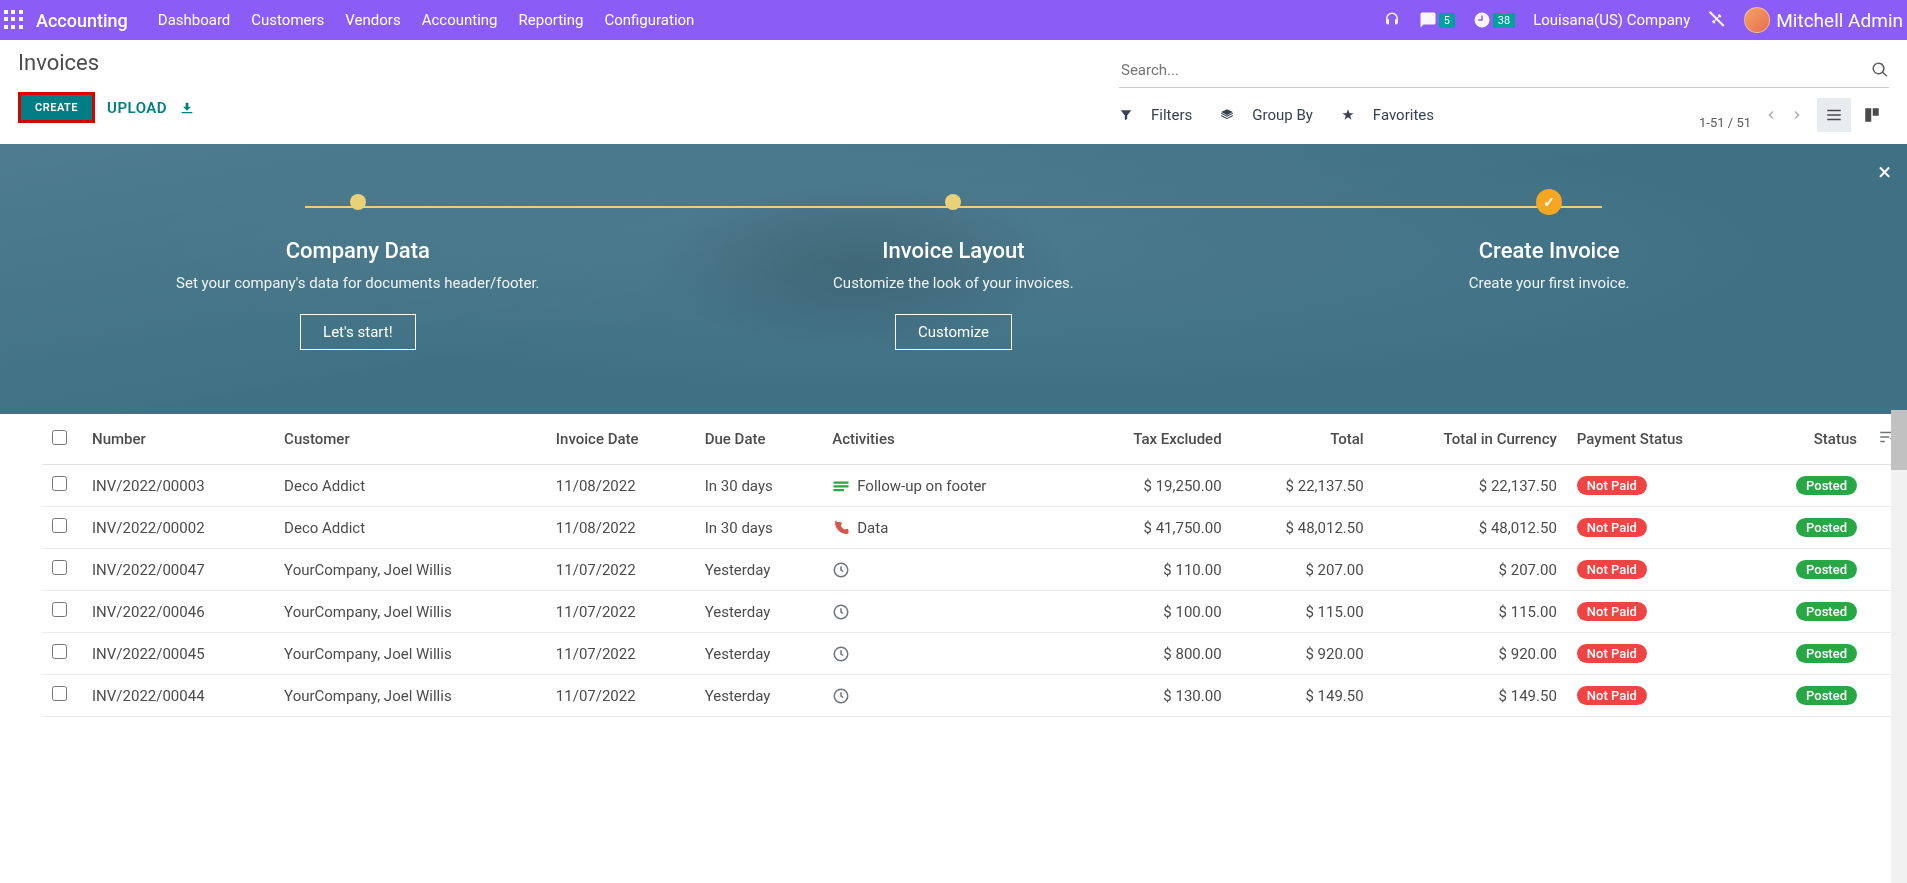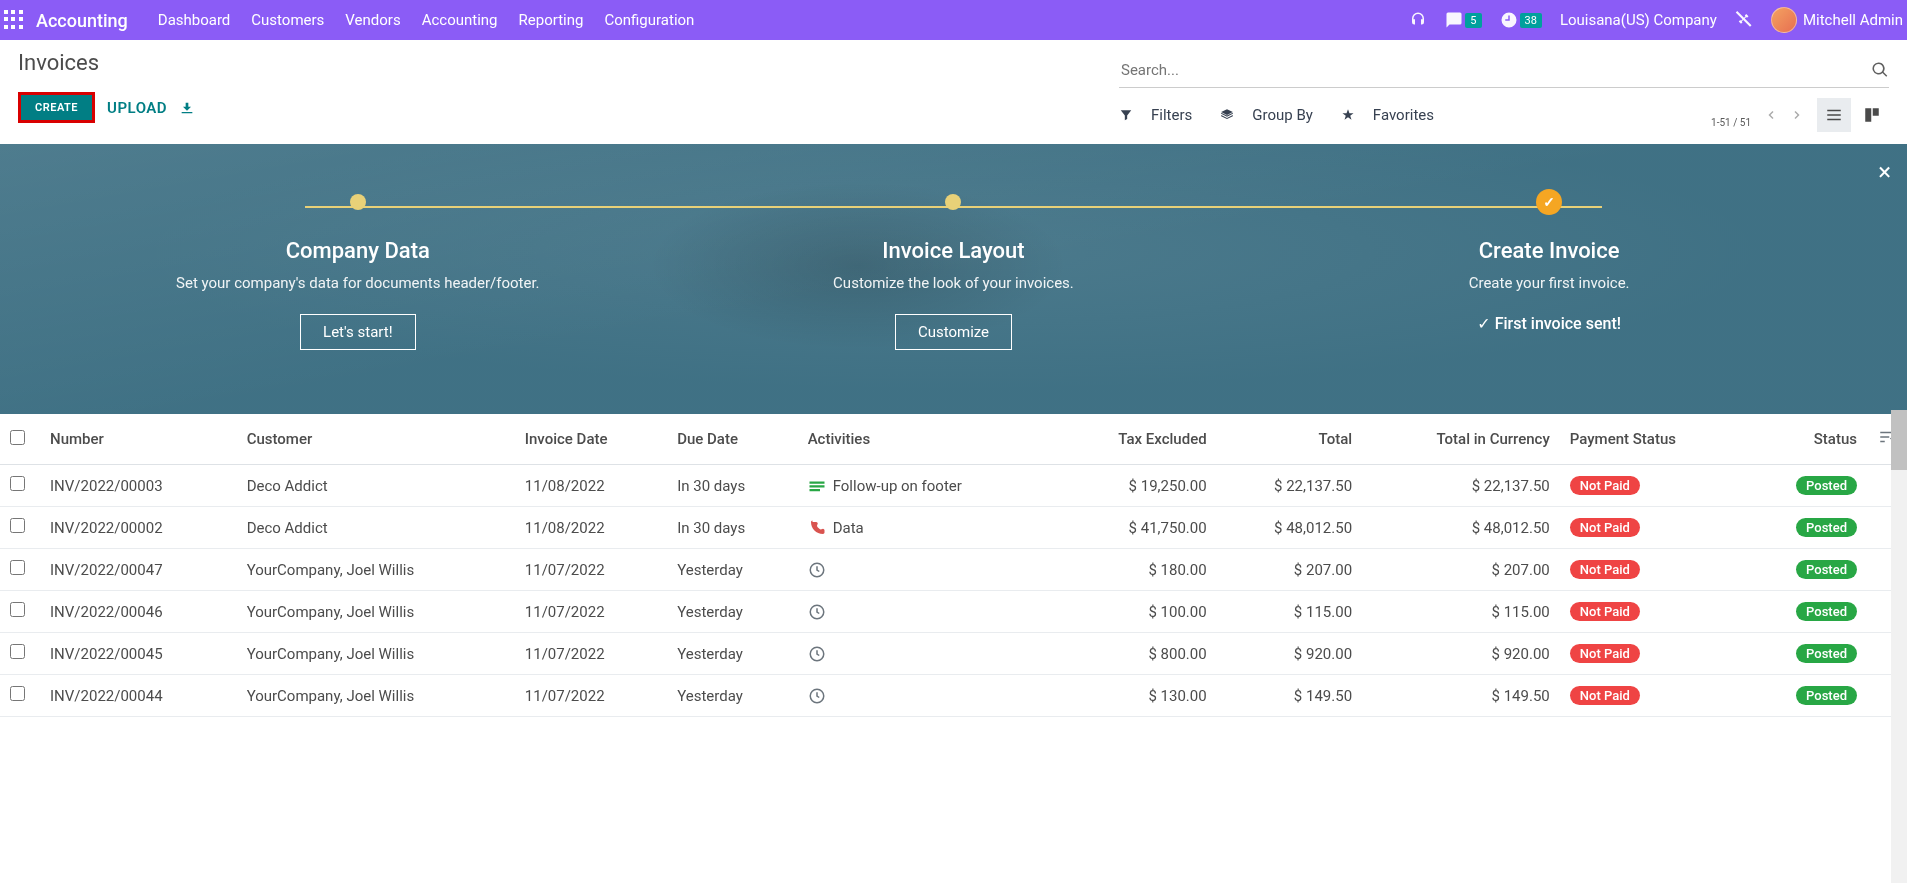--- a/index.html
+++ b/index.html
@@ -11,40 +11,40 @@
 .topbar .app-name { font-size: 18px; font-weight: 500; margin-right: 30px; }
 .topbar .menu { display: flex; gap: 21px; }
 .topbar .menu a { color: #fff; text-decoration: none; font-size: 15px; }
 .topbar .spacer { flex: 1; }
 .topbar .right { display: flex; align-items: center; gap: 18px; }
 .topbar .right .ic { width: 18px; height: 18px; fill: #fff; opacity: 0.95; }
 .topbar .badge-wrap { display: flex; align-items: center; }
 .topbar .badge { background: #00a09d; color: #fff; font-size: 11px; padding: 1px 5px; border-radius: 2px; margin-left: 2px; }
 .topbar .company { font-size: 15px; }
 .topbar .avatar { width: 26px; height: 26px; border-radius: 50%; background: linear-gradient(135deg,#f4a261,#e76f51); display: inline-block; margin-right: 6px; border: 1px solid rgba(255,255,255,0.4); }
-.topbar .user { display: flex; align-items: center; font-size: 15px; text-align: right; }
+.topbar .user { display: flex; align-items: center; font-size: 19px; text-align: right; }
 
 .subhead { padding: 10px 18px 0 18px; }
 .breadcrumb { font-size: 22px; color: #4c4c4c; margin-bottom: 8px; }
 .subhead-row { display: flex; align-items: center; }
 .subhead-left { display: flex; align-items: center; gap: 12px; }
 .btn-create { background: #017e84; color: #fff; border: 3px solid #d90000; padding: 6px 14px; font-size: 11px; font-weight: 600; letter-spacing: 0.5px; cursor: pointer; }
 .btn-upload { color: #017e84; font-size: 15px; font-weight: 600; letter-spacing: 0.5px; background: none; border: none; cursor: pointer; }
 .dl-icon { color: #017e84; cursor: pointer; }
 
 .search-area { flex: 1; display: flex; flex-direction: column; align-items: flex-end; }
 .search-box { width: 770px; display: flex; align-items: center; border-bottom: 1px solid #ccc; padding: 4px 0; position: relative; top: -30px;}
 .search-box input { flex: 1; border: none; outline: none; font-size: 15px; padding: 4px 2px; color: #666; }
 .search-box .srch-ic { width: 18px; height: 18px; fill: #5f5f5f; }
 .search-filters { width: 770px; display: flex; justify-content: space-between; align-items: center; margin-top: -20px; }
 .filters-left { display: flex; gap: 28px; }
 .filter-btn { display: flex; align-items: center; gap: 18px; font-size: 15px; color: #374151; cursor: pointer; }
 .filter-btn svg { width: 14px; height: 14px; fill: #374151; }
 .filters-right { display: flex; align-items: center; gap: 14px; }
-.pager { font-size: 10px; color: #5a5a5a; margin-top: 14px; }
+.pager { font-size: 13px; color: #5a5a5a; margin-top: 14px; }
 .chev { width: 12px; height: 12px; fill: #aaa; cursor: pointer; }
 .view-sw { display: flex; gap: 4px; }
 .view-btn { width: 34px; height: 34px; display: flex; align-items: center; justify-content: center; cursor: pointer; }
 .view-btn.active { background: #e9ecef; }
 .view-btn svg { width: 18px; height: 18px; fill: #4a4a4a; }
 
 .banner { position: relative; height: 270px; background: linear-gradient(rgba(60,110,130,0.75), rgba(60,110,130,0.75)), radial-gradient(ellipse at 50% 40%, rgba(255,255,255,0.25), transparent 60%), #4a7a8c; color: #fff; margin-top: 12px; overflow: hidden; }
 .banner::before { content:""; position:absolute; inset:0; background:
   radial-gradient(ellipse 300px 120px at 45% 45%, rgba(0,0,0,0.15), transparent 70%),
   linear-gradient(170deg, rgba(255,255,255,0.08) 0%, transparent 50%);
@@ -55,21 +55,21 @@
 .banner .step { text-align: center; width: 33%; position: relative; z-index: 1; }
 .banner .dot { width: 16px; height: 16px; border-radius: 50%; background: #e8d178; margin: 0 auto 28px auto; }
 .banner .dot.done { width: 26px; height: 26px; background: #f5a623; display: flex; align-items: center; justify-content: center; margin-top: -5px; margin-bottom: 23px; }
 .banner .dot.done::after { content: "✓"; color: #fff; font-weight: bold; font-size: 14px; }
 .banner .step h3 { font-size: 22px; font-weight: 500; margin-bottom: 10px; }
 .banner .step p { font-size: 15px; opacity: 0.92; margin-bottom: 20px; line-height: 1.4; }
 .banner .step .outline-btn { display: inline-block; border: 1px solid #fff; padding: 8px 22px; font-size: 15px; color: #fff; text-decoration: none; cursor: pointer; background: transparent; }
 .banner .step .done-txt { font-size: 16px; font-weight: 500; }
 .banner .step .done-txt::before { content: "✓ "; }
 
-.table-wrap { position: relative; }
+.table-wrap { position: relative; padding-left: 42px; }
 .tbl { width: 100%; border-collapse: collapse; }
 .tbl th { text-align: left; font-weight: 500; font-size: 15px; color: #4c4c4c; padding: 14px 10px; border-bottom: 1px solid #dee2e6; white-space: nowrap; }
 .tbl th.num { text-align: right; }
 .tbl td { padding: 11px 10px; font-size: 15px; color: #4c4c4c; border-bottom: 1px solid #e9ecef; white-space: nowrap; }
 .tbl td.num { text-align: right; }
 .tbl input[type=checkbox] { width: 15px; height: 15px; }
 .overdue { color: #d9534f; }
 .activity-cell { display: flex; align-items: center; gap: 7px; }
 .act-ic { width: 18px; height: 18px; }
 .act-followup { fill: #28a745; }
@@ -211,21 +211,20 @@
     <div class="step">
       <div class="dot"></div>
       <h3>Invoice Layout</h3>
       <p>Customize the look of your invoices.</p>
       <button class="outline-btn">Customize</button>
     </div>
     <div class="step">
       <div class="dot done"></div>
       <h3>Create Invoice</h3>
       <p>Create your first invoice.</p>
-      <div class="done-txt">First invoice sent!</div>
     </div>
   </div>
 </div>
 
 <div class="table-wrap">
 <table class="tbl">
   <thead>
     <tr>
       <th style="width:40px"><input type="checkbox" style=""></th>
       <th>Number</th>
@@ -296,21 +295,21 @@
           <td class="overdue">Yesterday</td>
           <td>
             <div class="activity-cell">
               <svg class="act-ic act-clock" viewBox="0 0 24 24">
                 <circle cx="12" cy="12" r="9" fill="none" stroke="#6c757d" stroke-width="2"></circle>
                 <path d="M12 7v5l3 2" fill="none" stroke="#6c757d" stroke-width="2"></path>
               </svg>
               <span></span>
             </div>
           </td>
-          <td class="num">$ 180.00</td>
+          <td class="num">$ 110.00</td>
           <td class="num">$ 207.00</td>
           <td class="num">$ 207.00</td>
           <td><span class="pill pill-red">Not Paid</span></td>
           <td style="text-align:right"><span class="pill pill-green">Posted</span></td>
           <td></td>
         </tr>
         <tr>
           <td><input type="checkbox" style=""></td>
           <td>INV/2022/00046</td>
           <td>YourCompany, Joel Willis</td>

